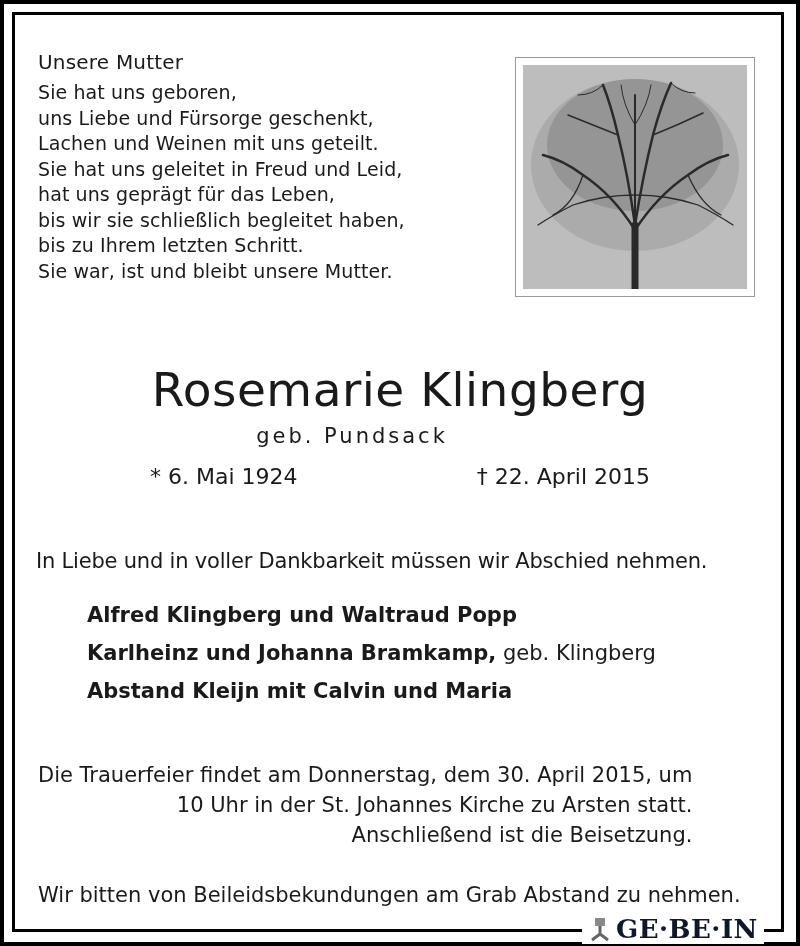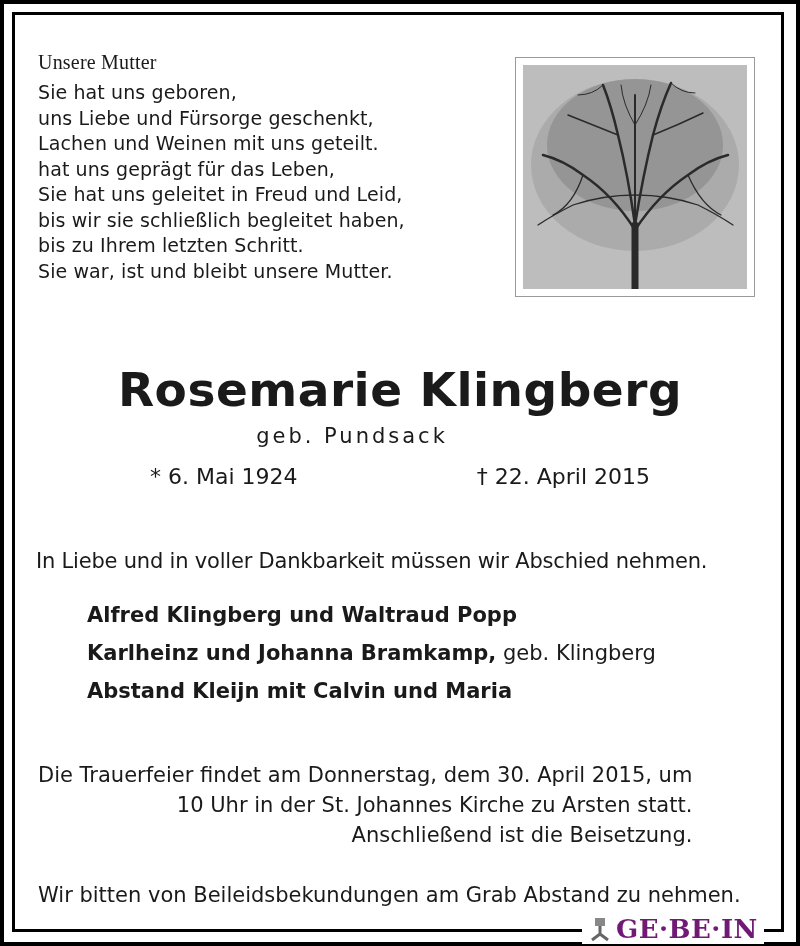--- a/index.html
+++ b/index.html
@@ -11,36 +11,36 @@
     border: 4px solid #000;
     background: #fff;
   }
   .inner-frame {
     position: absolute; left: 12px; top: 12px; width: 772px; height: 920px;
     border: 3px solid #000;
     background: #fff;
   }
 
   .poem { position: absolute; left: 38px; top: 48px; width: 460px; }
-  .poem-title { font-size: 20px; line-height: 28px; margin-bottom: 4px; letter-spacing: 0.2px; font-family: Liberation Serif, serif; }
+  .poem-title { font-size: 20px; line-height: 28px; margin-bottom: 4px; letter-spacing: 0.2px; }
   .poem-lines { font-size: 19px; line-height: 25.5px; letter-spacing: 0.1px; }
   .poem-lines div { white-space: nowrap; }
 
   .photo-frame {
     position: absolute; left: 515px; top: 57px; width: 240px; height: 240px;
     border: 1px solid #9a9a9a; background: #fff; padding: 7px;
   }
   .photo {
     width: 100%; height: 100%; background: #bdbdbd; position: relative; overflow: hidden;
   }
   .photo svg { width: 100%; height: 100%; display: block; }
 
   .name {
     position: absolute; left: 0; width: 800px; top: 360px; text-align: center;
-    font-size: 47px; font-weight: bold; letter-spacing: 0.5px; line-height: 60px;
+    font-size: 47px; font-weight: normal; letter-spacing: 0.5px; line-height: 60px;
   }
   .maiden {
     position: absolute; left: 0; width: 704px; top: 422px; text-align: center;
     font-size: 21px; letter-spacing: 3px; line-height: 28px;
   }
   .birth { position: absolute; left: 150px; top: 462px; font-size: 22px; line-height: 30px; }
   .death { position: absolute; right: 150px; top: 462px; font-size: 22px; line-height: 30px; }
 
   .farewell { position: absolute; left: 36px; top: 546px; font-size: 21px; line-height: 30px; white-space: nowrap; letter-spacing: -0.2px; }
 
@@ -49,38 +49,38 @@
   .mourner .note { font-weight: normal; }
 
   .ceremony { position: absolute; left: 38px; top: 760px; font-size: 21px; line-height: 30px; text-align: right; }
   .ceremony div { white-space: nowrap; }
 
   .request { position: absolute; left: 38px; top: 872px; font-size: 21px; line-height: 30px; white-space: nowrap; margin-top: 8px; }
 
   .logo {
     position: absolute; left: 582px; top: 914px; height: 30px; padding: 0 6px;
     background: #fff; display: flex; align-items: center; gap: 4px;
-    font-family: "DejaVu Serif", serif; font-weight: bold; font-size: 26px; color: #701a75; letter-spacing: 0.5px;
+    font-family: "DejaVu Serif", serif; font-weight: bold; font-size: 26px; color: #0f172a; letter-spacing: 0.5px;
   }
   .logo svg { width: 24px; height: 26px; }
 </style>
 </head>
 <body>
 
 <div class="outer-frame"></div>
 <div class="inner-frame"></div>
 
 <div class="poem">
   <div class="poem-title">Unsere Mutter</div>
   <div class="poem-lines">
     <div>Sie hat uns geboren,</div>
     <div>uns Liebe und Fürsorge geschenkt,</div>
     <div>Lachen und Weinen mit uns geteilt.</div>
+    <div>Sie hat uns geleitet in Freud und Leid,</div>
     <div>hat uns geprägt für das Leben,</div>
-    <div>Sie hat uns geleitet in Freud und Leid,</div>
     <div>bis wir sie schließlich begleitet haben,</div>
     <div>bis zu Ihrem letzten Schritt.</div>
     <div>Sie war, ist und bleibt unsere Mutter.</div>
   </div>
 </div>
 
 <div class="photo-frame">
   <div class="photo">
     <svg viewBox="0 0 224 224">
       <rect width="224" height="224" fill="#bdbdbd"></rect>

